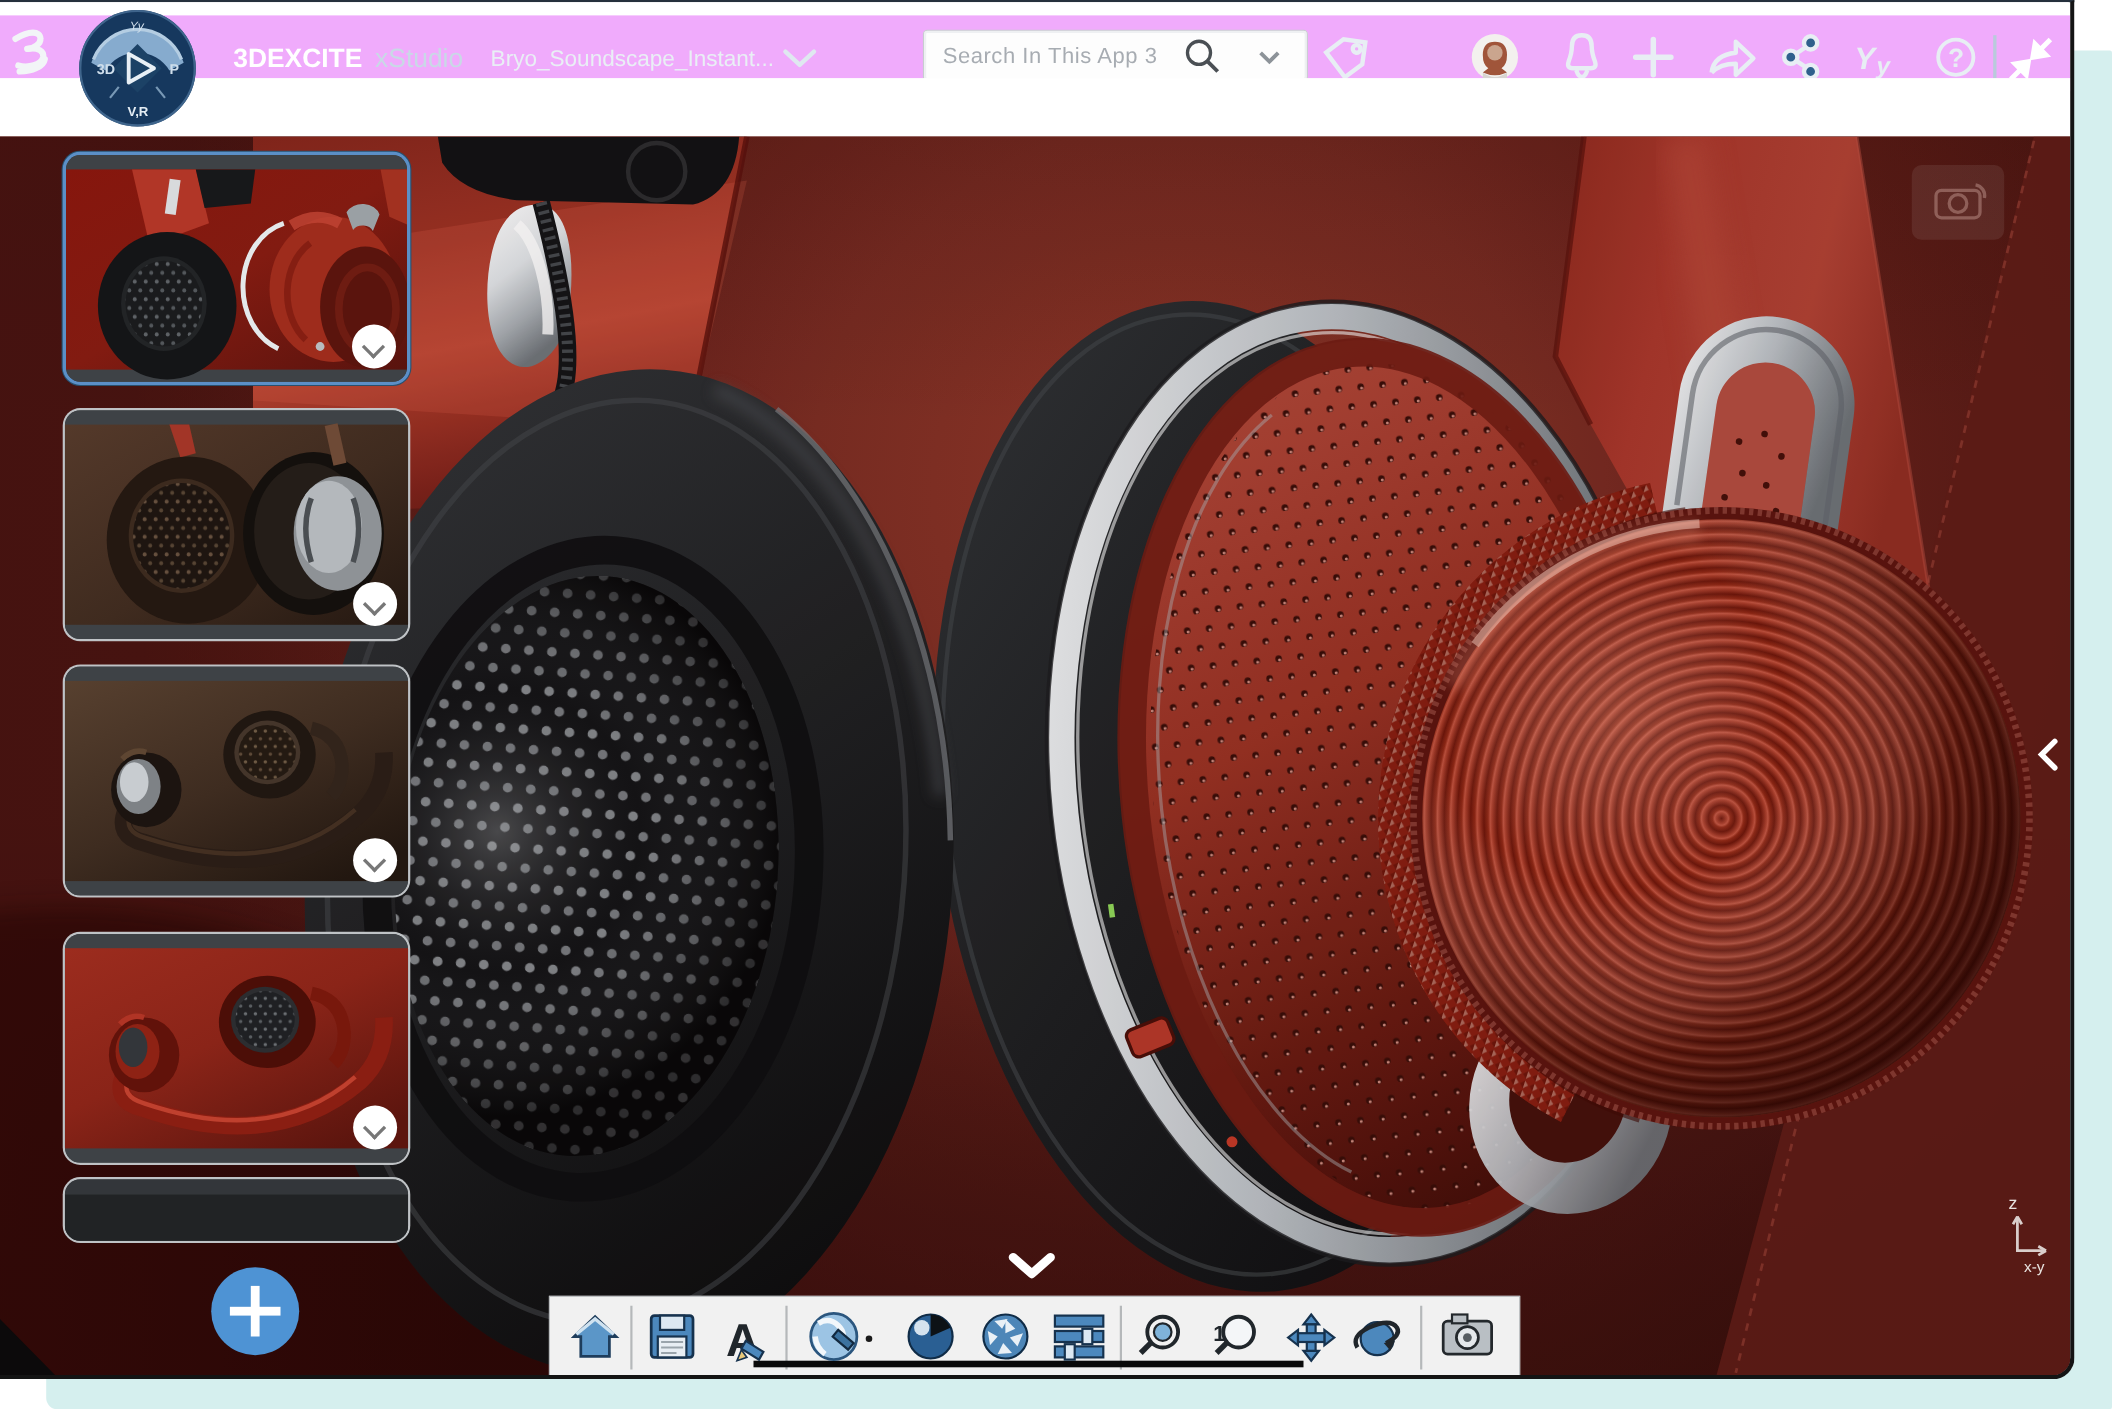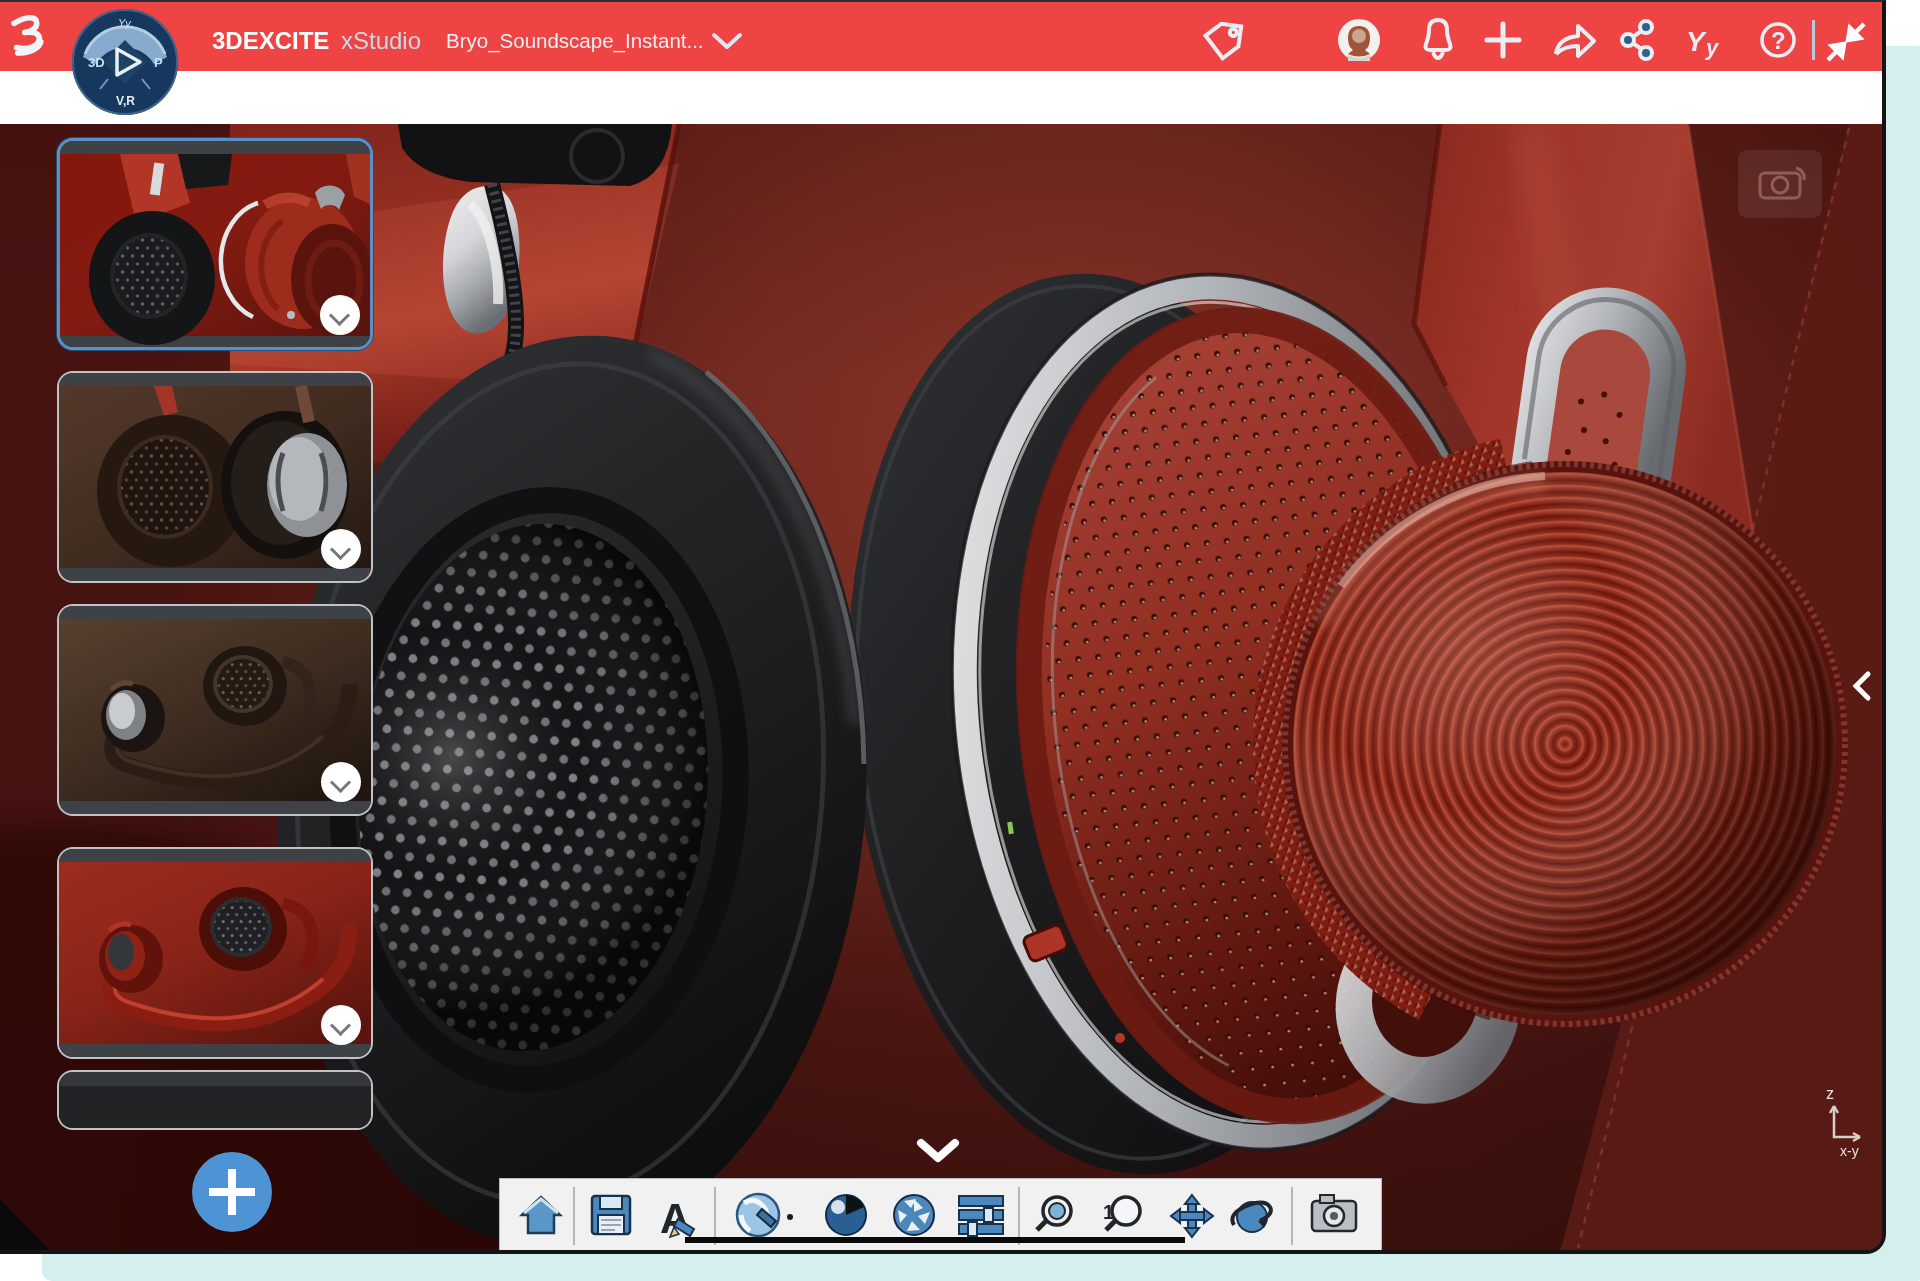--- a/index.html
+++ b/index.html
@@ -3,21 +3,21 @@
 <meta charset="utf-8">
 <style>
   * { margin:0; padding:0; box-sizing:border-box; }
   html,body { width:1920px; height:1281px; background:#ffffff; overflow:hidden;
     font-family:"Liberation Sans", sans-serif; }
   #cyan { position:absolute; left:42px; top:46px; right:0; bottom:0;
     background:#d5efee; border-radius:10px 2px 2px 10px; }
   #app { position:absolute; left:0; top:0; width:1886px; height:1254px;
     background:#ffffff; border-right:4px solid #141414; border-bottom:4px solid #141414;
     border-top:2px solid #25303c; border-radius:0 0 20px 0; overflow:hidden; }
-  #topbar { position:absolute; left:0; top:0; width:100%; height:69px; background:#ef4444;text-decoration:underline; }
+  #topbar { position:absolute; left:0; top:12px; width:100%; height:69px; background:#f0abfc;text-decoration:underline; }
   #whitestrip { position:absolute; left:0; top:69px; width:100%; height:53px; background:#ffffff; }
   #viewport { position:absolute; left:0; top:122px; width:1882px; height:1128px; background:#6b241e; overflow:hidden; }
   #search { position:absolute; left:839px; top:13px; width:350px; height:47px; background:#fdfdfd;
     border:1px solid #c8ccd0; border-radius:4px; box-shadow:inset 0 0 0 2px #eef0f2; }
   #search .ph { position:absolute; left:17px; top:12px; color:#a7acb2; font-size:20px; letter-spacing:0.5px;}
   .thumb { position:absolute; left:57px; width:316px; height:212px; border-radius:16px;
     background:#3f4347; border:2px solid rgba(235,238,240,0.75); overflow:hidden; }
   .thumb svg { position:absolute; left:0; top:0; }
   .chev { position:absolute; width:40px; height:40px; border-radius:50%; background:#fff;
     right:10px; bottom:12px; }
@@ -79,20 +79,28 @@
 
       <rect x="1812" y="18" width="3" height="40" fill="#b9cadb"></rect>
 
       <g stroke="#ffffff" stroke-width="4.5" fill="#ffffff">
         <path d="M1864,22 L1854,32" fill="none"></path>
         <polygon points="1848,38 1860,36 1850,26"></polygon>
         <path d="M1828,58 L1838,48" fill="none"></path>
         <polygon points="1844,42 1832,44 1842,54"></polygon>
       </g>
     </svg>
+    <div id="search">
+        <span class="ph">Search In This App 3</span>
+      <svg width="110" height="47" style="position:absolute; right:8px; top:0;" viewBox="0 0 110 47">
+        <circle cx="20" cy="20" r="10.5" fill="none" stroke="#4a4f54" stroke-width="3"></circle>
+        <path d="M28,28 L37,37" stroke="#4a4f54" stroke-width="3.5"></path>
+        <path d="M76,20 L84,28 L92,20" fill="none" stroke="#8d9399" stroke-width="3.5"></path>
+      </svg>
+    </div>
   </div>
   <div id="whitestrip"></div>
 
   <svg id="compass" width="110" height="110" viewBox="0 0 110 110" style="position:absolute; left:70px; top:5px;">
     <circle cx="55" cy="55" r="53" fill="#16385e"></circle>
     <circle cx="55" cy="55" r="52" fill="none" stroke="#3f658c" stroke-width="2"></circle>
     <path d="M13,50 A 44 44 0 0 1 97,50 L 84,57 A 34 34 0 0 0 26,57 Z" fill="#86abce"></path>
     <path d="M15,47 A 43 43 0 0 1 95,47" fill="none" stroke="#b4cde2" stroke-width="3"></path>
     <path d="M55,33 L77,55 L55,77 L33,55 Z" fill="#1c4266"></path>
     <path d="M47,42 L70,55 L47,68 Z" fill="none" stroke="#e8f0f6" stroke-width="3.5" stroke-linejoin="round"></path>

